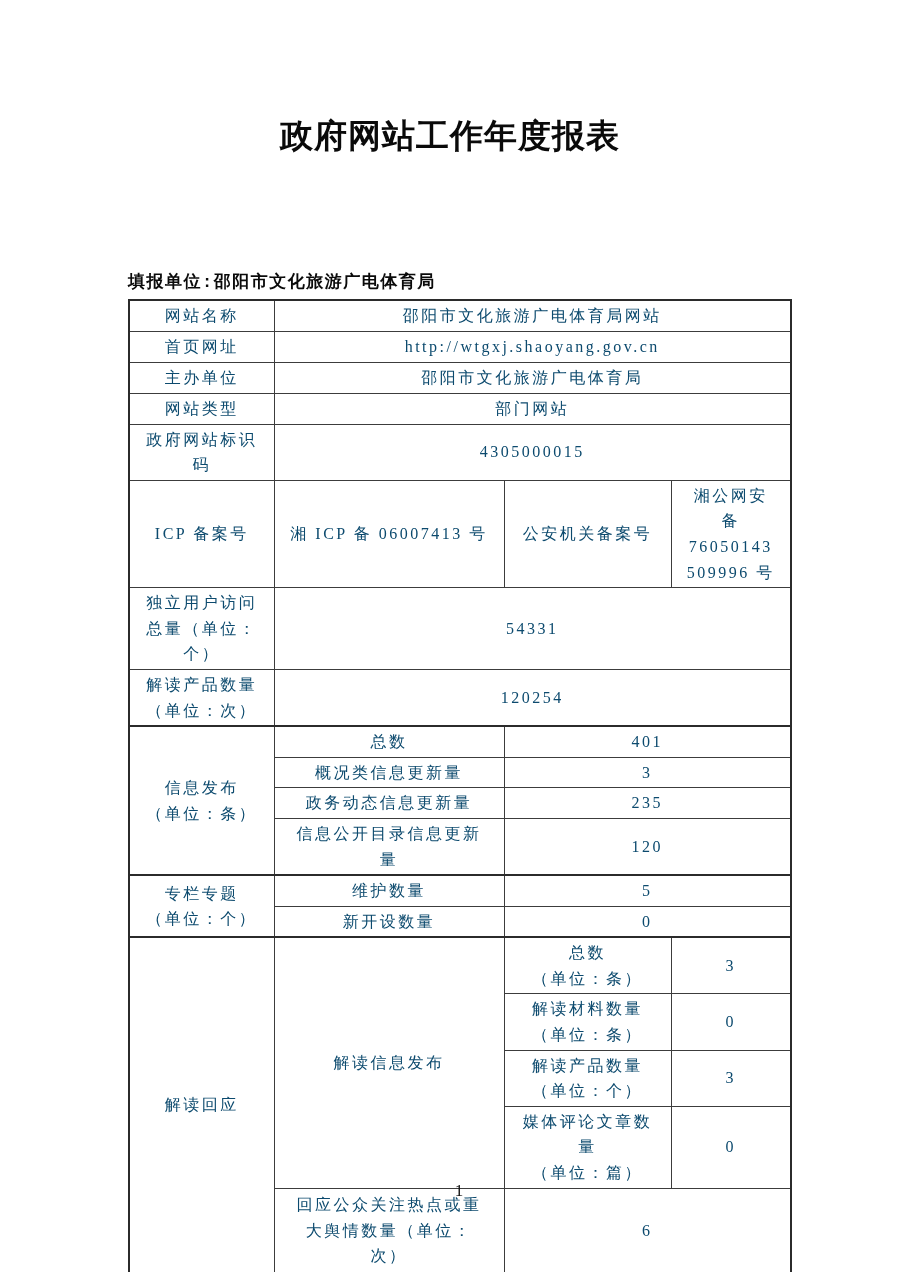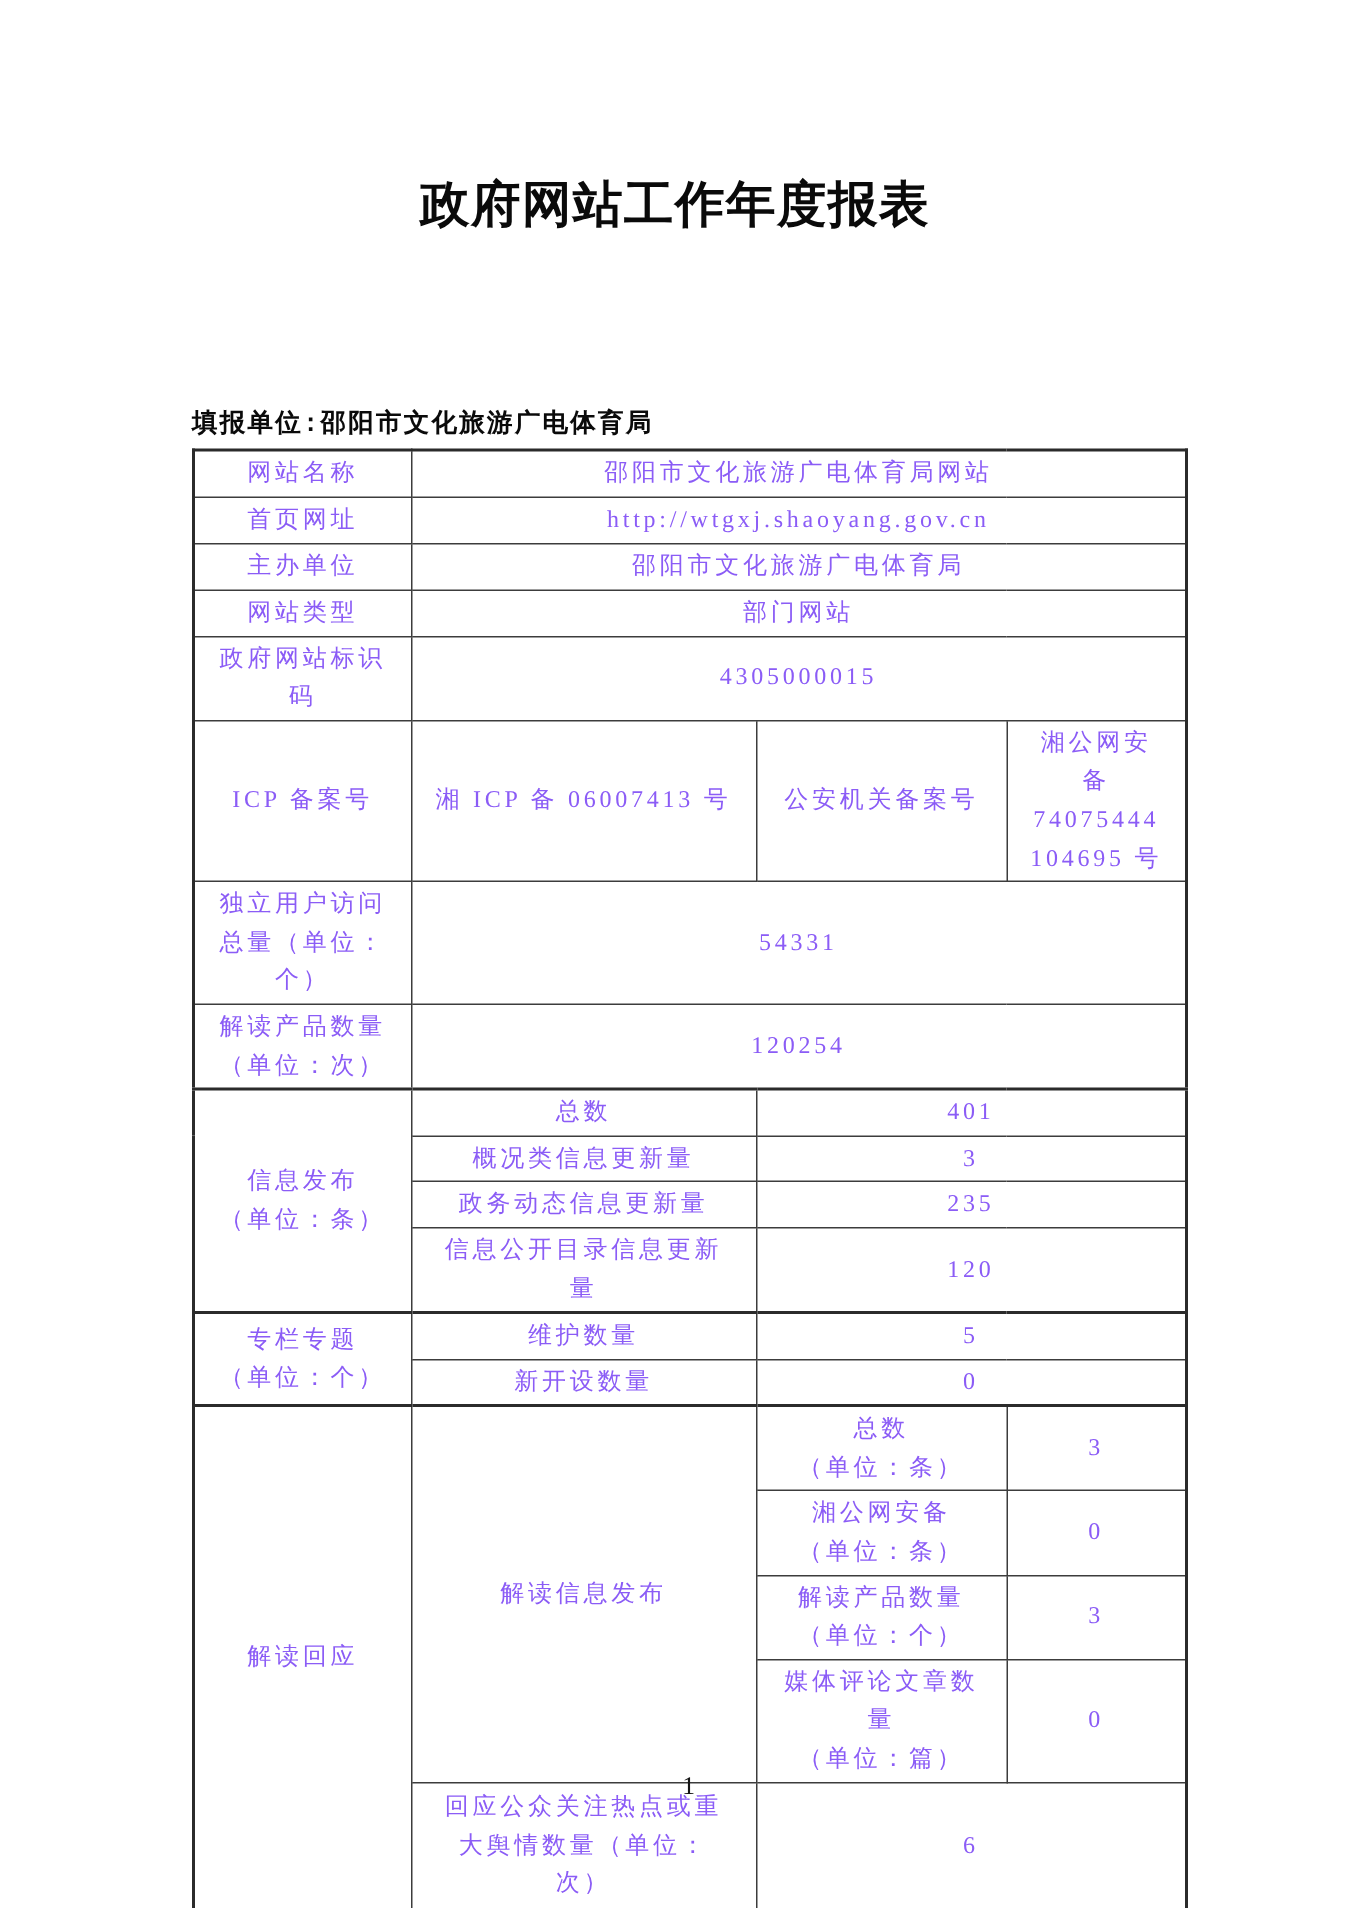--- a/index.html
+++ b/index.html
@@ -35,21 +35,21 @@
     border-collapse:collapse; table-layout:fixed;
     border:2px solid #2b2b2b;
   }
   table.report td {
     border:1px solid #3c3c3c;
     text-align:center; vertical-align:middle;
     font-size:16px; line-height:1.6;
     letter-spacing:2.5px;
     padding:2px 14px;
     overflow:hidden;
-    color:#8b5cf6;
+    color:#0c4a6e;
   }
   tr.section-top td { border-top:2px solid #2b2b2b; }
 
   td.police-cell { letter-spacing:1.5px; overflow-wrap:break-word; word-wrap:break-word; }
   td.hot-cell   { padding:4px 26px; }
   .two-line span { display:block; }
 </style>
 </head>
 <body>
 
@@ -85,21 +85,21 @@
     </tr>
     <tr style="height:31px">
       <td>政府网站标识码</td>
       <td colspan="3">4305000015</td>
     </tr>
 
     <tr style="height:77px">
       <td>ICP 备案号</td>
       <td>湘 ICP 备 06007413 号</td>
       <td>公安机关备案号</td>
-      <td class="police-cell">湘公网安备 74075444104695 号</td>
+      <td class="police-cell">湘公网安备 76050143509996 号</td>
     </tr>
 
     <tr style="height:61px">
       <td>独立用户访问总量（单位：个）</td>
       <td colspan="3">54331</td>
     </tr>
     <tr style="height:56px">
       <td>解读产品数量（单位：次）</td>
       <td colspan="3">120254</td>
     </tr>
@@ -142,21 +142,21 @@
       <td rowspan="5">解读回应</td>
       <td rowspan="4">解读信息发布</td>
       <td class="two-line">
         <span>总数</span>
         <span>（单位：条）</span>
       </td>
       <td>3</td>
     </tr>
     <tr style="height:50px">
       <td class="two-line">
-        <span>湘公网安备</span>
+        <span>解读材料数量</span>
         <span>（单位：条）</span>
       </td>
       <td>0</td>
     </tr>
     <tr style="height:50px">
       <td class="two-line">
         <span>解读产品数量</span>
         <span>（单位：个）</span>
       </td>
       <td>3</td>

